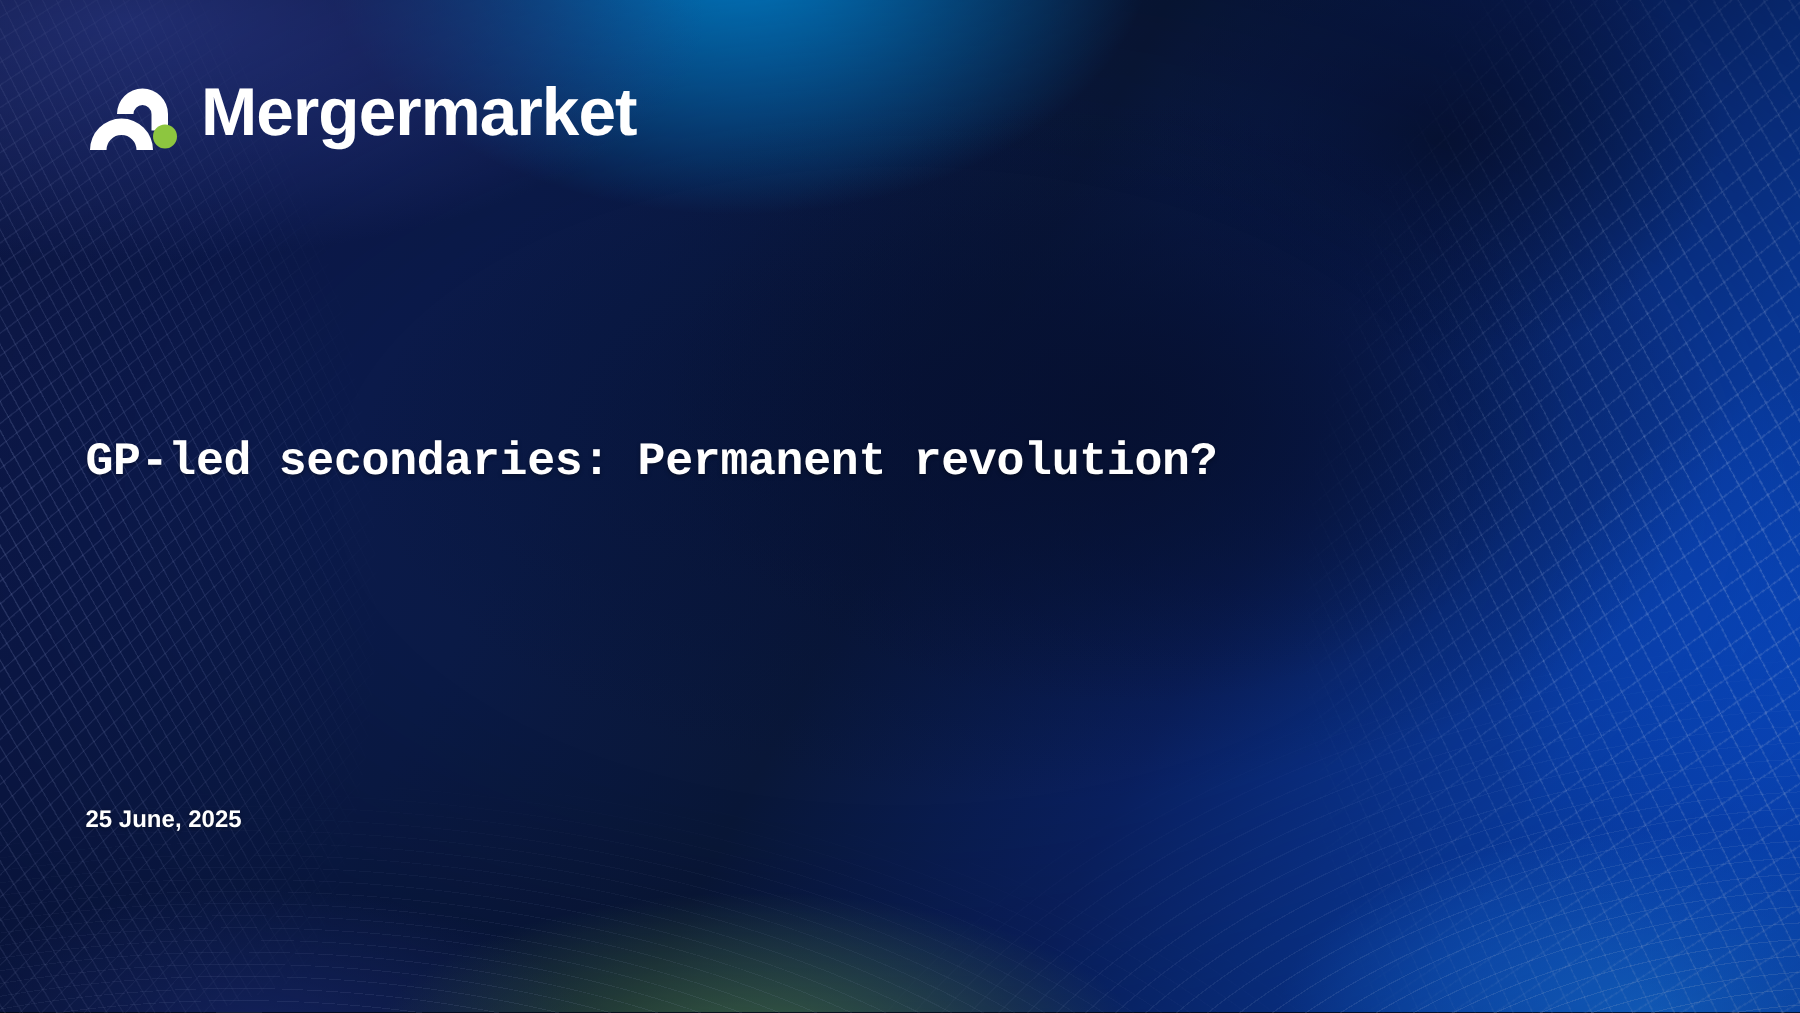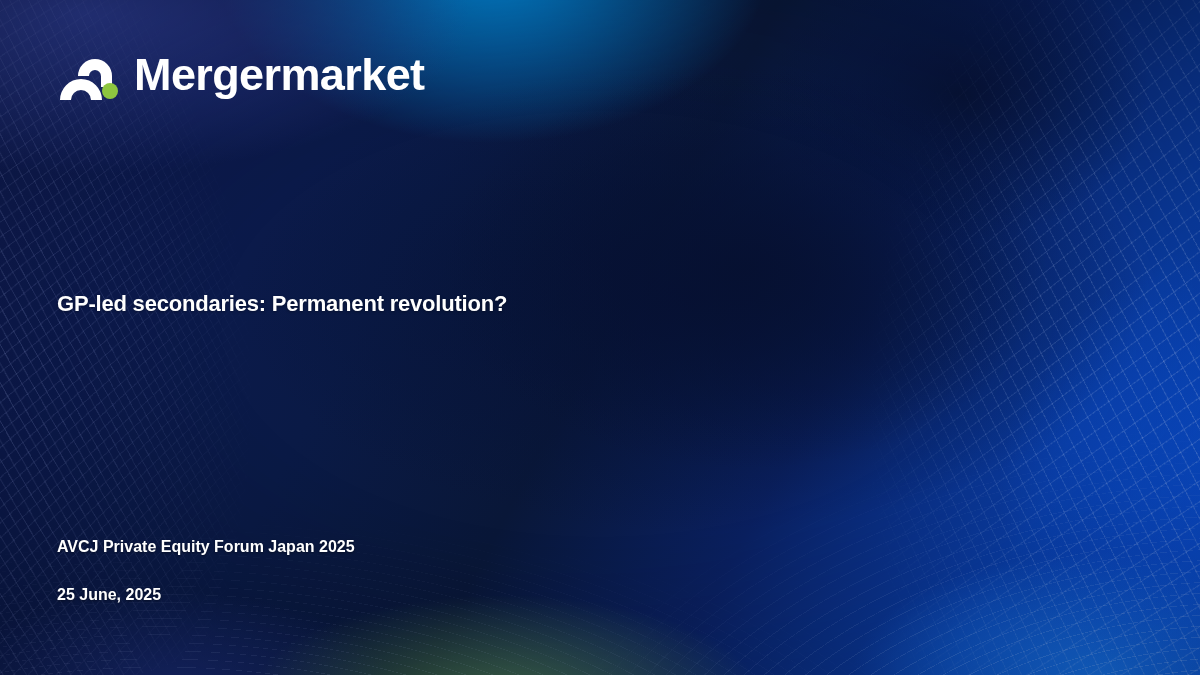--- a/index.html
+++ b/index.html
@@ -133,26 +133,27 @@
     white-space: nowrap;
   }
 
   
   .title {
     position: absolute;
     left: 57px;
     top: 291px;
     margin: 0;
     color: #ffffff;
-    font-size: 22px;
+    font-size: 31px;
     font-weight: bold;
     letter-spacing: -0.2px;
     line-height: 1.15;
     max-width: 1000px;
     text-shadow: 0 1px 3px rgba(0,0,0,0.35);
+    font-family: Liberation Mono, monospace;
   }
 
   
   .footer {
     position: absolute;
     left: 57px;
     top: 539px;
   }
   .footer-line {
     color: #ffffff;
@@ -186,17 +187,16 @@
       <path d="M20 30 A17 17 0 0 1 54 30 L54 41 L43 41 L43 30 A6 6 0 0 0 31 30 Z" fill="#ffffff"></path>
 
       <circle cx="52" cy="45" r="8" fill="#8dc63f"></circle>
     </svg>
     <span class="logo-word">Mergermarket</span>
   </div>
 
   <h1 class="title">GP-led secondaries: Permanent revolution?</h1>
 
   <div class="footer">
-    <div class="footer-line">AVCJ Private Equity Forum Japan 2025</div>
     <div class="footer-line">25 June, 2025</div>
   </div>
 
 </div>
 
 </body></html>

